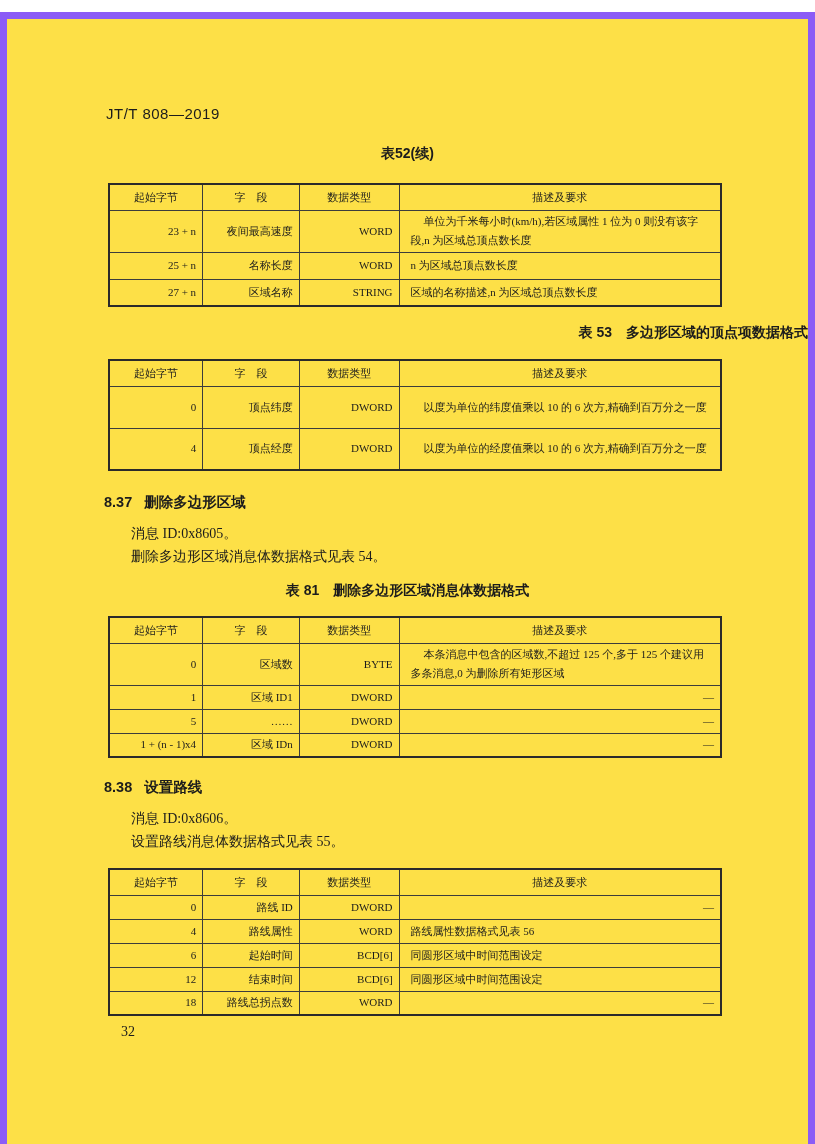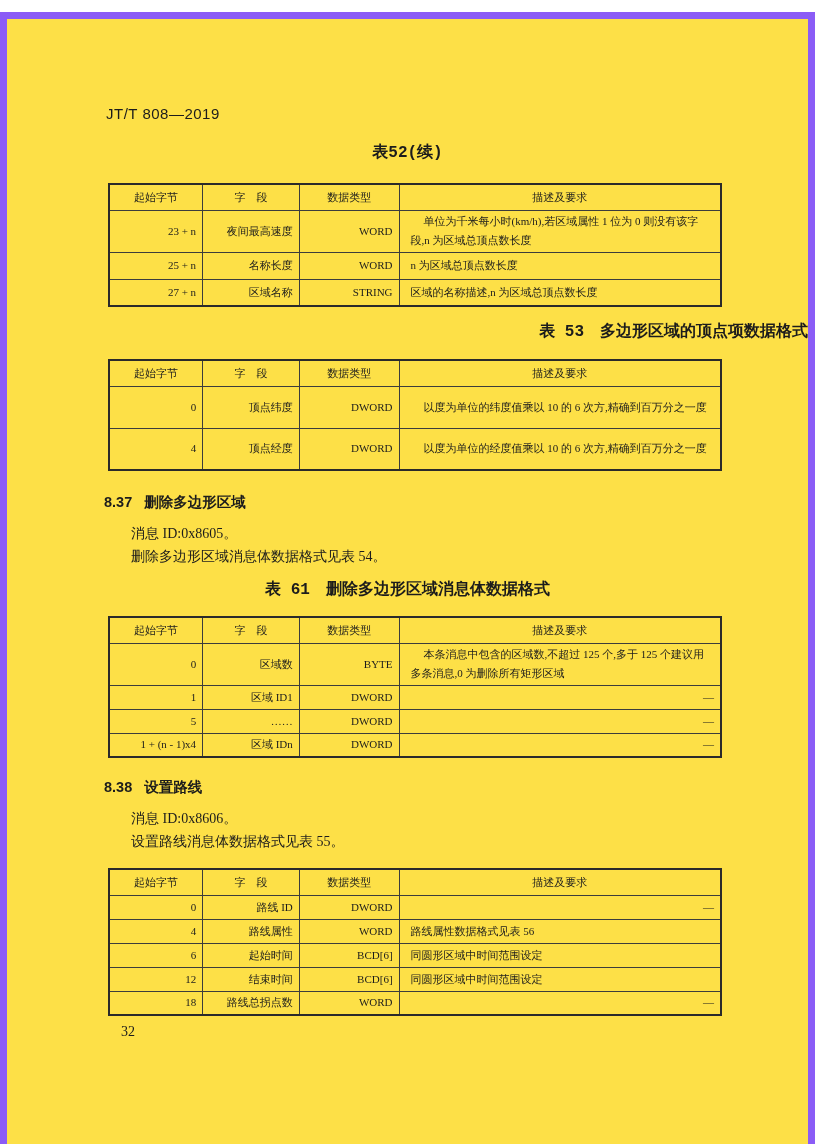--- a/index.html
+++ b/index.html
@@ -17,23 +17,23 @@
   }
   .doc-header {
     margin: 86px 0 0 99px;
     font-family: "Liberation Sans", "DejaVu Sans", sans-serif;
     font-size: 15px;
     letter-spacing: 0.5px;
     line-height: 18px;
   }
   .table-title {
     text-align: center;
-    font-family: Liberation Mono, monospace;
+    font-family: Liberation Sans, sans-serif;
     font-weight: bold;
-    font-size: 16px;
+    font-size: 14px;
     line-height: 18px;
   }
   .tt52 { margin-top: 21px; }
   .tt53 { margin-top: 16px; text-align: right; }
   .tt54 { margin-top: 15px; }
   .tt55 { margin-top: 14px; }
   .std-table {
     border-collapse: collapse;
     table-layout: fixed;
     width: 614px;
@@ -166,21 +166,21 @@
       </tr>
     </tbody>
   </table>
 
   <div class="section-heading sh837">
     <span class="sec-num">8.37</span><span>删除多边形区域</span>
   </div>
   <div class="body-para p-first">消息 ID:0x8605。</div>
   <div class="body-para p-next">删除多边形区域消息体数据格式见表 54。</div>
 
-  <div class="table-title tt54">表 61　删除多边形区域消息体数据格式</div>
+  <div class="table-title tt54">表 81　删除多边形区域消息体数据格式</div>
   <table class="std-table t54">
     <colgroup>
         <col class="c1">
         <col class="c2">
         <col class="c3">
         <col class="c4">
       </colgroup>
     <thead>
       <tr>
         <th>起始字节</th>

